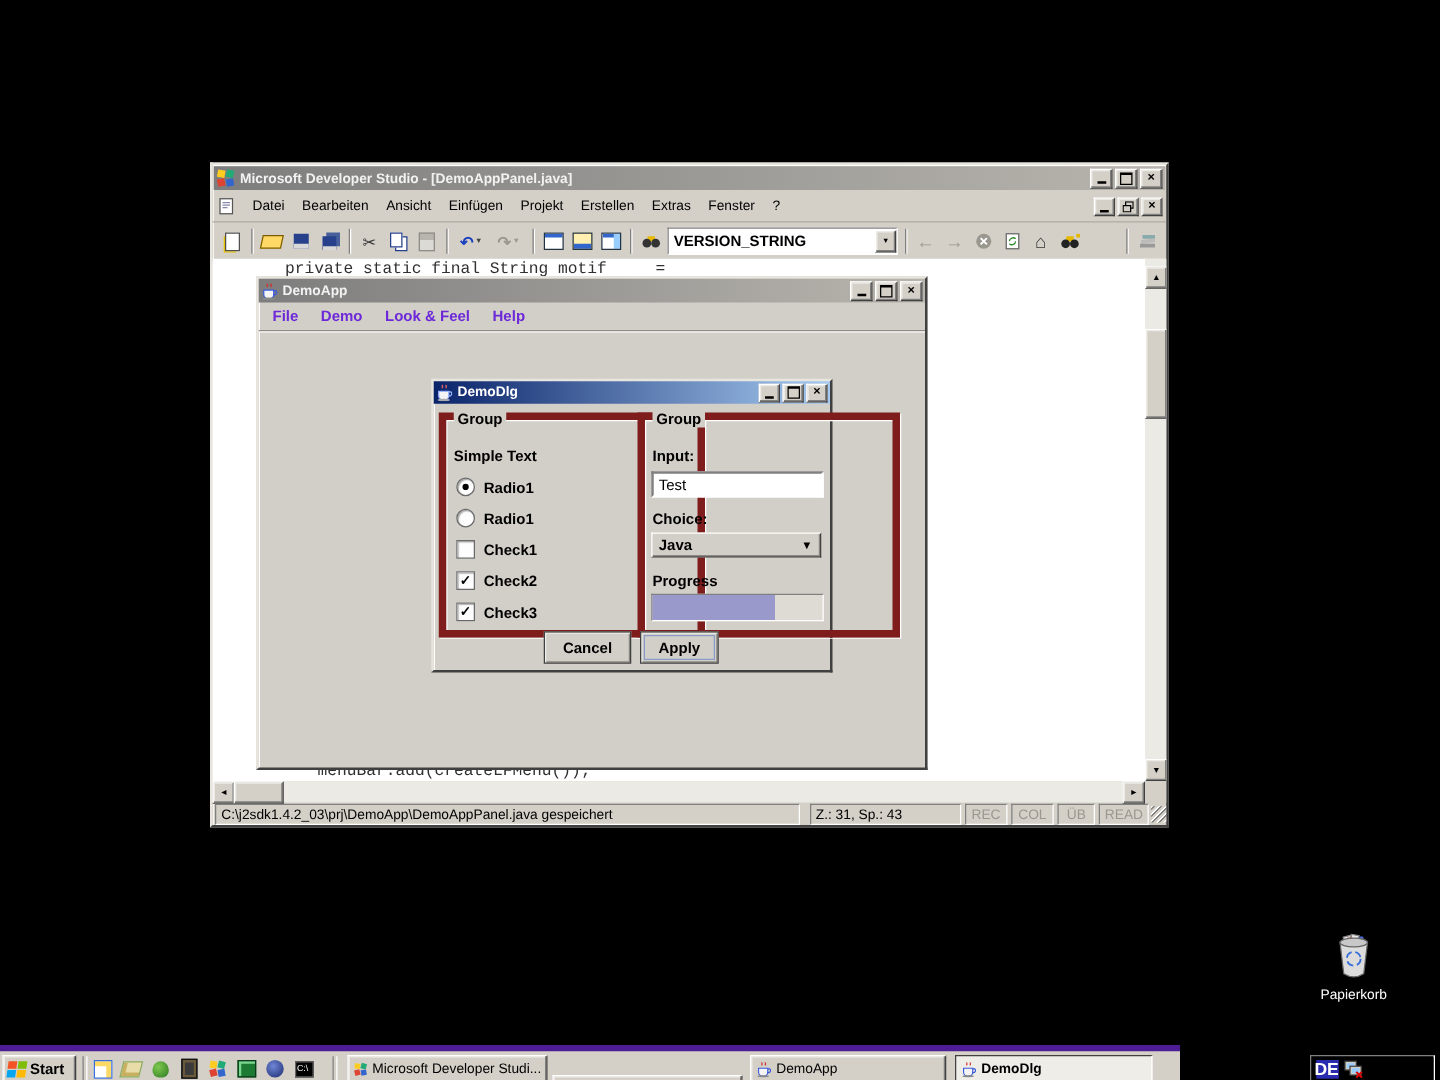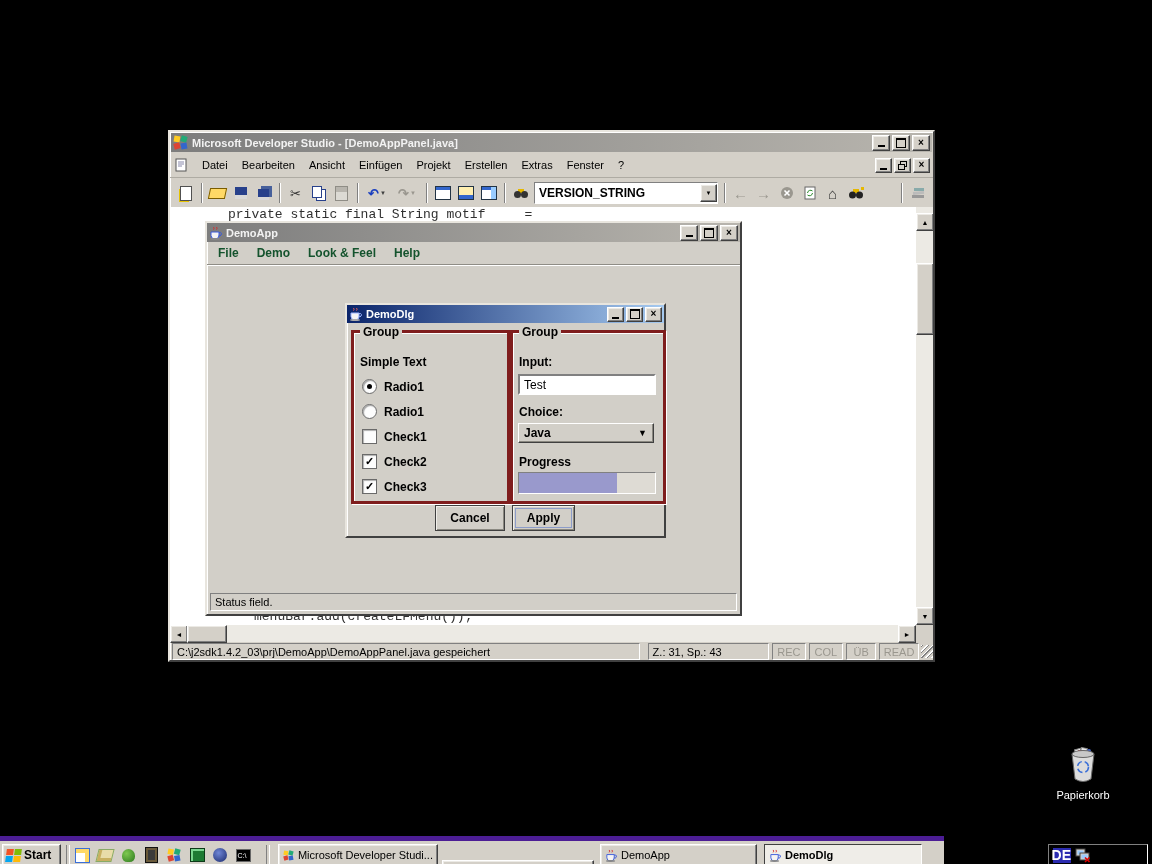--- a/index.html
+++ b/index.html
@@ -18,39 +18,39 @@
   .tb-inactive{background:linear-gradient(to right,#7d7d7d,#b8b5ae);color:#f2f2f2;}
   .tb-active{background:linear-gradient(to right,#0a246a,#a6caf0);color:#ffffff;}
   .titletext{font-weight:bold;font-size:11px;white-space:nowrap;}
   .cap-btn{width:16px;height:14px;display:flex;align-items:center;justify-content:center;
            font-weight:bold;font-size:10px;color:#000;line-height:1;}
   .cap-btn-sm{width:15px;height:13px;}
   .ico-min{width:7px;height:2px;background:#000;margin-top:7px;}
   .ico-max{width:8px;height:7px;border:1px solid #000;border-top-width:2px;}
   
   .menu-item{padding:2px 7px;font-size:11px;color:#000;white-space:nowrap;}
-  .jmenu-item{padding:2px 9px;font-size:12px;font-weight:bold;color:#14532d;white-space:nowrap;}
+  .jmenu-item{padding:2px 9px;font-size:12px;font-weight:bold;color:#6d28d9;white-space:nowrap;}
   
   .tbtn{width:23px;height:22px;display:flex;align-items:center;justify-content:center;}
   .tsep{width:1px;height:20px;background:#808080;box-shadow:1px 0 0 #ffffff;margin:0 4px;}
   .g{font-size:13px;line-height:1;}
   .drop6{font-size:6px;color:#404040;margin-left:1px;}
   
   .track{background:#eceae4;}
   .sb-btn{background:#d4d0c8;display:flex;align-items:center;justify-content:center;
           font-size:7px;color:#000;}
   
   .radio{width:13px;height:13px;border-radius:50%;background:#fdfdfd;border:1px solid #6a6a6a;
          box-shadow:inset 1px 1px 1px rgba(0,0,0,.35);display:flex;align-items:center;justify-content:center;}
   .radio.sel::after{content:"";width:5px;height:5px;border-radius:50%;background:#000;}
   .cb{width:13px;height:13px;background:#fdfdfd;border:1px solid #6a6a6a;
       box-shadow:inset 1px 1px 1px rgba(0,0,0,.3);display:flex;align-items:center;justify-content:center;
       font-weight:bold;font-size:11px;color:#000;}
   .ctl-label{font-weight:bold;font-size:12px;color:#000;margin-left:7px;white-space:nowrap;}
-  .groupbox{position:absolute;border:3px solid #7f1d1d;box-shadow:inset 1px 1px 0 #ffffff,1px 1px 0 #ffffff;}
+  .groupbox{position:absolute;border:6px solid #7f1d1d;box-shadow:inset 1px 1px 0 #ffffff,1px 1px 0 #ffffff;padding-left:48px;}
   .group-legend{position:absolute;top:-8px;left:6px;background:#d2cfc8;padding:0 3px;
                 font-weight:bold;font-size:12px;color:#000;}
   .dlg-btn{position:absolute;background:#d2cfc8;border:1px solid #404040;
            box-shadow:inset 1px 1px 0 #f0eee9,inset -1px -1px 0 #8a8880;
            display:flex;align-items:center;justify-content:center;
            font-weight:bold;font-size:12px;color:#000;}
   .code{font-family:"Liberation Mono",monospace;font-size:13px;color:#303030;white-space:pre;}
   .statpanel{height:15px;font-size:11px;color:#000;display:flex;align-items:center;
              padding:0 4px;white-space:nowrap;overflow:hidden;}
   .grayed{color:#9a978f;}
@@ -269,23 +269,20 @@
               <span>×</span>
             </span>
         </div>
         <div class="flex" style="height:22px;padding:0 2px;border-bottom:1px solid #8f8d86;box-shadow:0 1px 0 #ffffff;">
           <span class="jmenu-item">File</span>
           <span class="jmenu-item">Demo</span>
           <span class="jmenu-item">Look &amp; Feel</span>
           <span class="jmenu-item">Help</span>
         </div>
 
-        <div class="abs sunken flex" style="left:3px;right:3px;bottom:3px;height:16px;background:#d2cfc8;padding-left:4px;">
-          <span style="font-size:11px;color:#000;">Status field.</span>
-        </div>
       </div>
 
       <div class="abs raised2" style="left:175px;top:96px;width:321px;height:235px;box-sizing:border-box;background:#d2cfc8;">
         <div class="flex tb-active" style="height:18px;padding:0 2px;">
           <span style="margin-right:4px;display:flex;">
             <svg width="13" height="14" viewBox="0 0 13 14">
                 <path d="M4.5 1 q1.2 1.3 0 2.6 M7.5 1 q1.2 1.3 0 2.6" fill="none" stroke="#e06060"></path>
                 <path d="M2 6 h8 v3.5 a4 3.5 0 0 1 -8 0 Z" fill="#f4f4f4" stroke="#9bb4ff"></path>
                 <path d="M10 6.5 h1.6 a1.8 1.8 0 0 1 -2 3" fill="none" stroke="#9bb4ff"></path>
                 <ellipse cx="6" cy="13" rx="5" ry="1" fill="#aaa"></ellipse>

